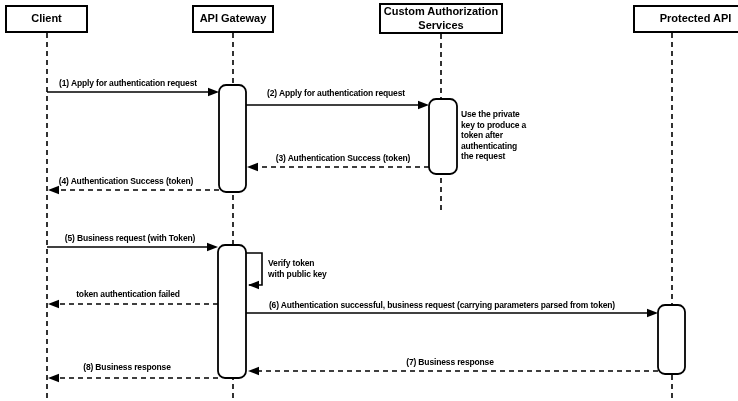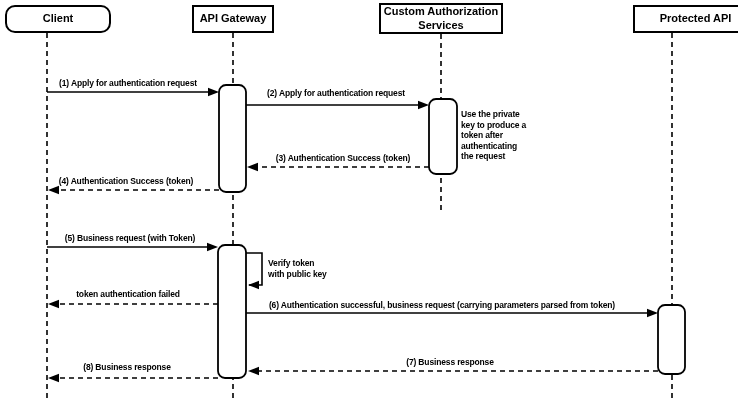--- a/index.html
+++ b/index.html
@@ -66,21 +66,21 @@
       <polyline points="246,253 262,253 262,285 249,285" class="msg"></polyline>
       <polygon points="248,285 259,280.8 259,289.2" class="arrowhead"></polygon>
       <text x="268" y="266" text-anchor="start" class="msg-label">Verify token</text>
       <text x="268" y="276.5" text-anchor="start" class="msg-label">with public key</text>
       <text x="461" y="117" text-anchor="start" class="msg-label">Use the private</text>
       <text x="461" y="127.5" text-anchor="start" class="msg-label">key to produce a</text>
       <text x="461" y="138" text-anchor="start" class="msg-label">token after</text>
       <text x="461" y="148.5" text-anchor="start" class="msg-label">authenticating</text>
       <text x="461" y="159" text-anchor="start" class="msg-label">the request</text>
     </svg>
-  <div class="pbox" style="left: 5px; top: 5px; width: 106px; height: 28px; border-radius: 10px;">
+  <div class="pbox" style="left: 5px; top: 5px; width: 83px; height: 28px;">
     <span>Client</span>
   </div>
   <div class="pbox" style="left: 379px; top: 3px; width: 124px; height: 31px;">
     <span>Custom Authorization Services</span>
   </div>
   <div class="pbox" style="left: 192px; top: 5px; width: 82px; height: 28px;">
     <span>API Gateway</span>
   </div>
   <div class="pbox" style="left: 633px; top: 5px; width: 125px; height: 28px;">
     <span>Protected API</span>

